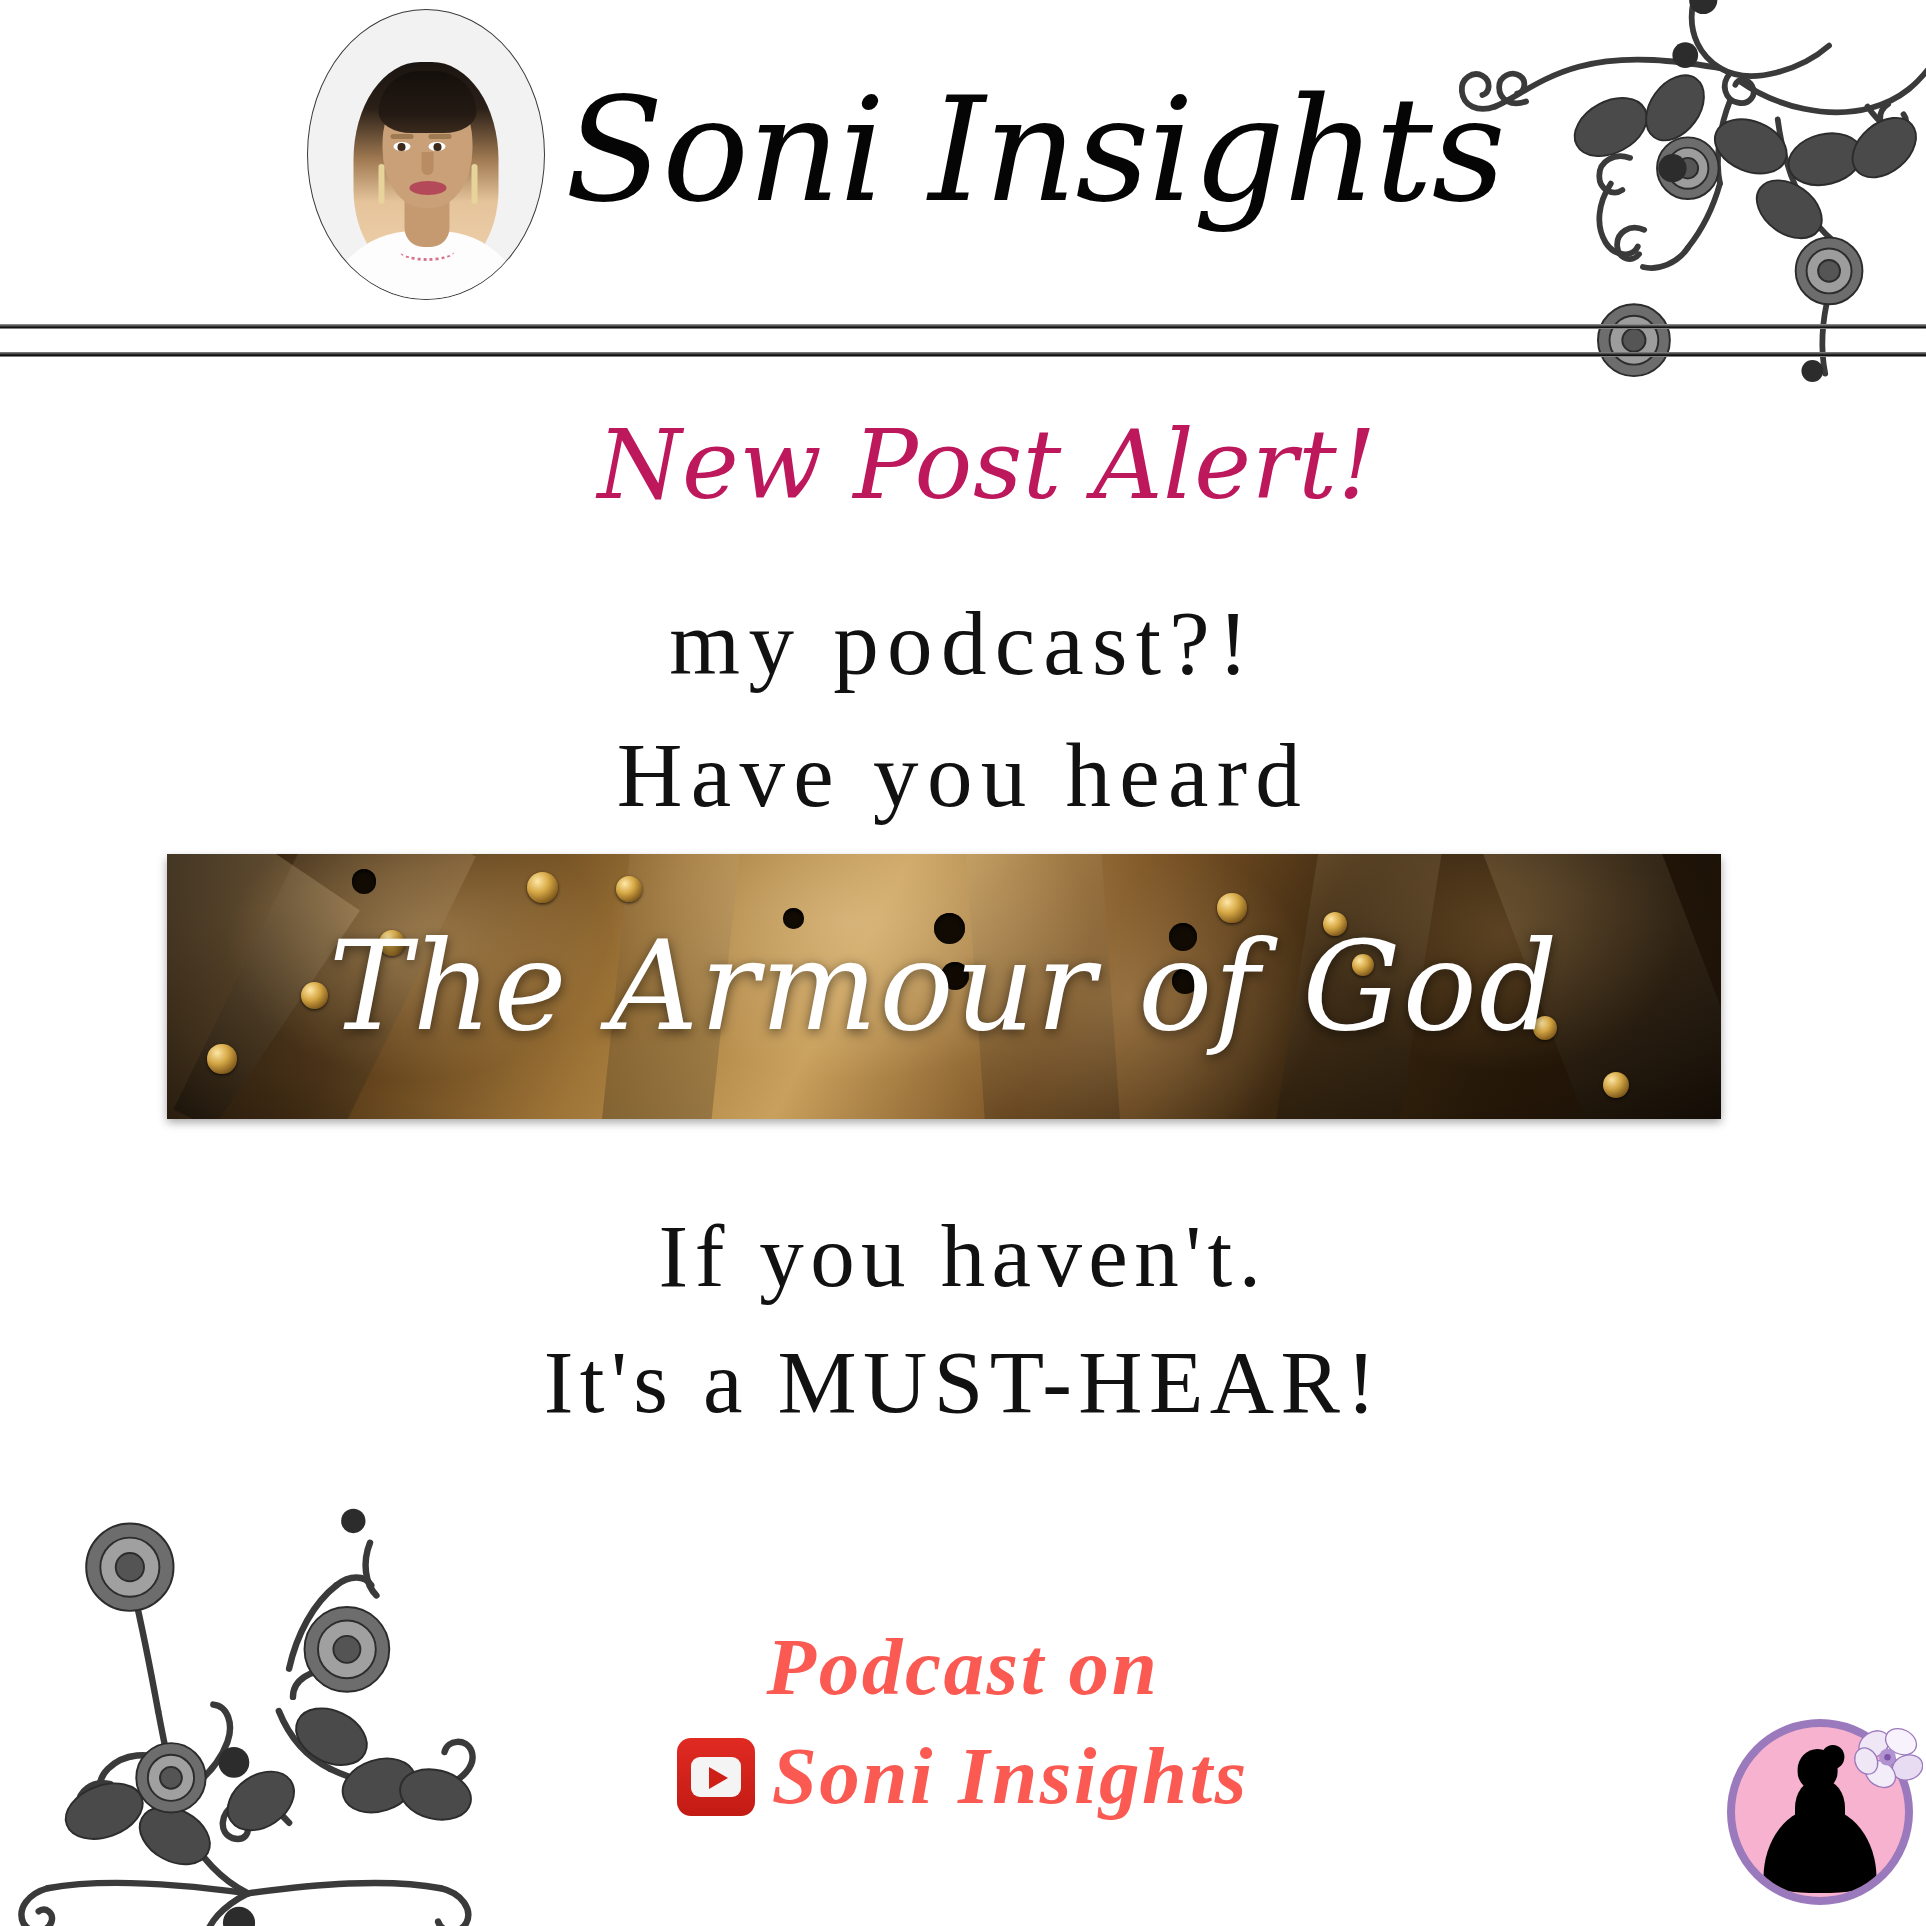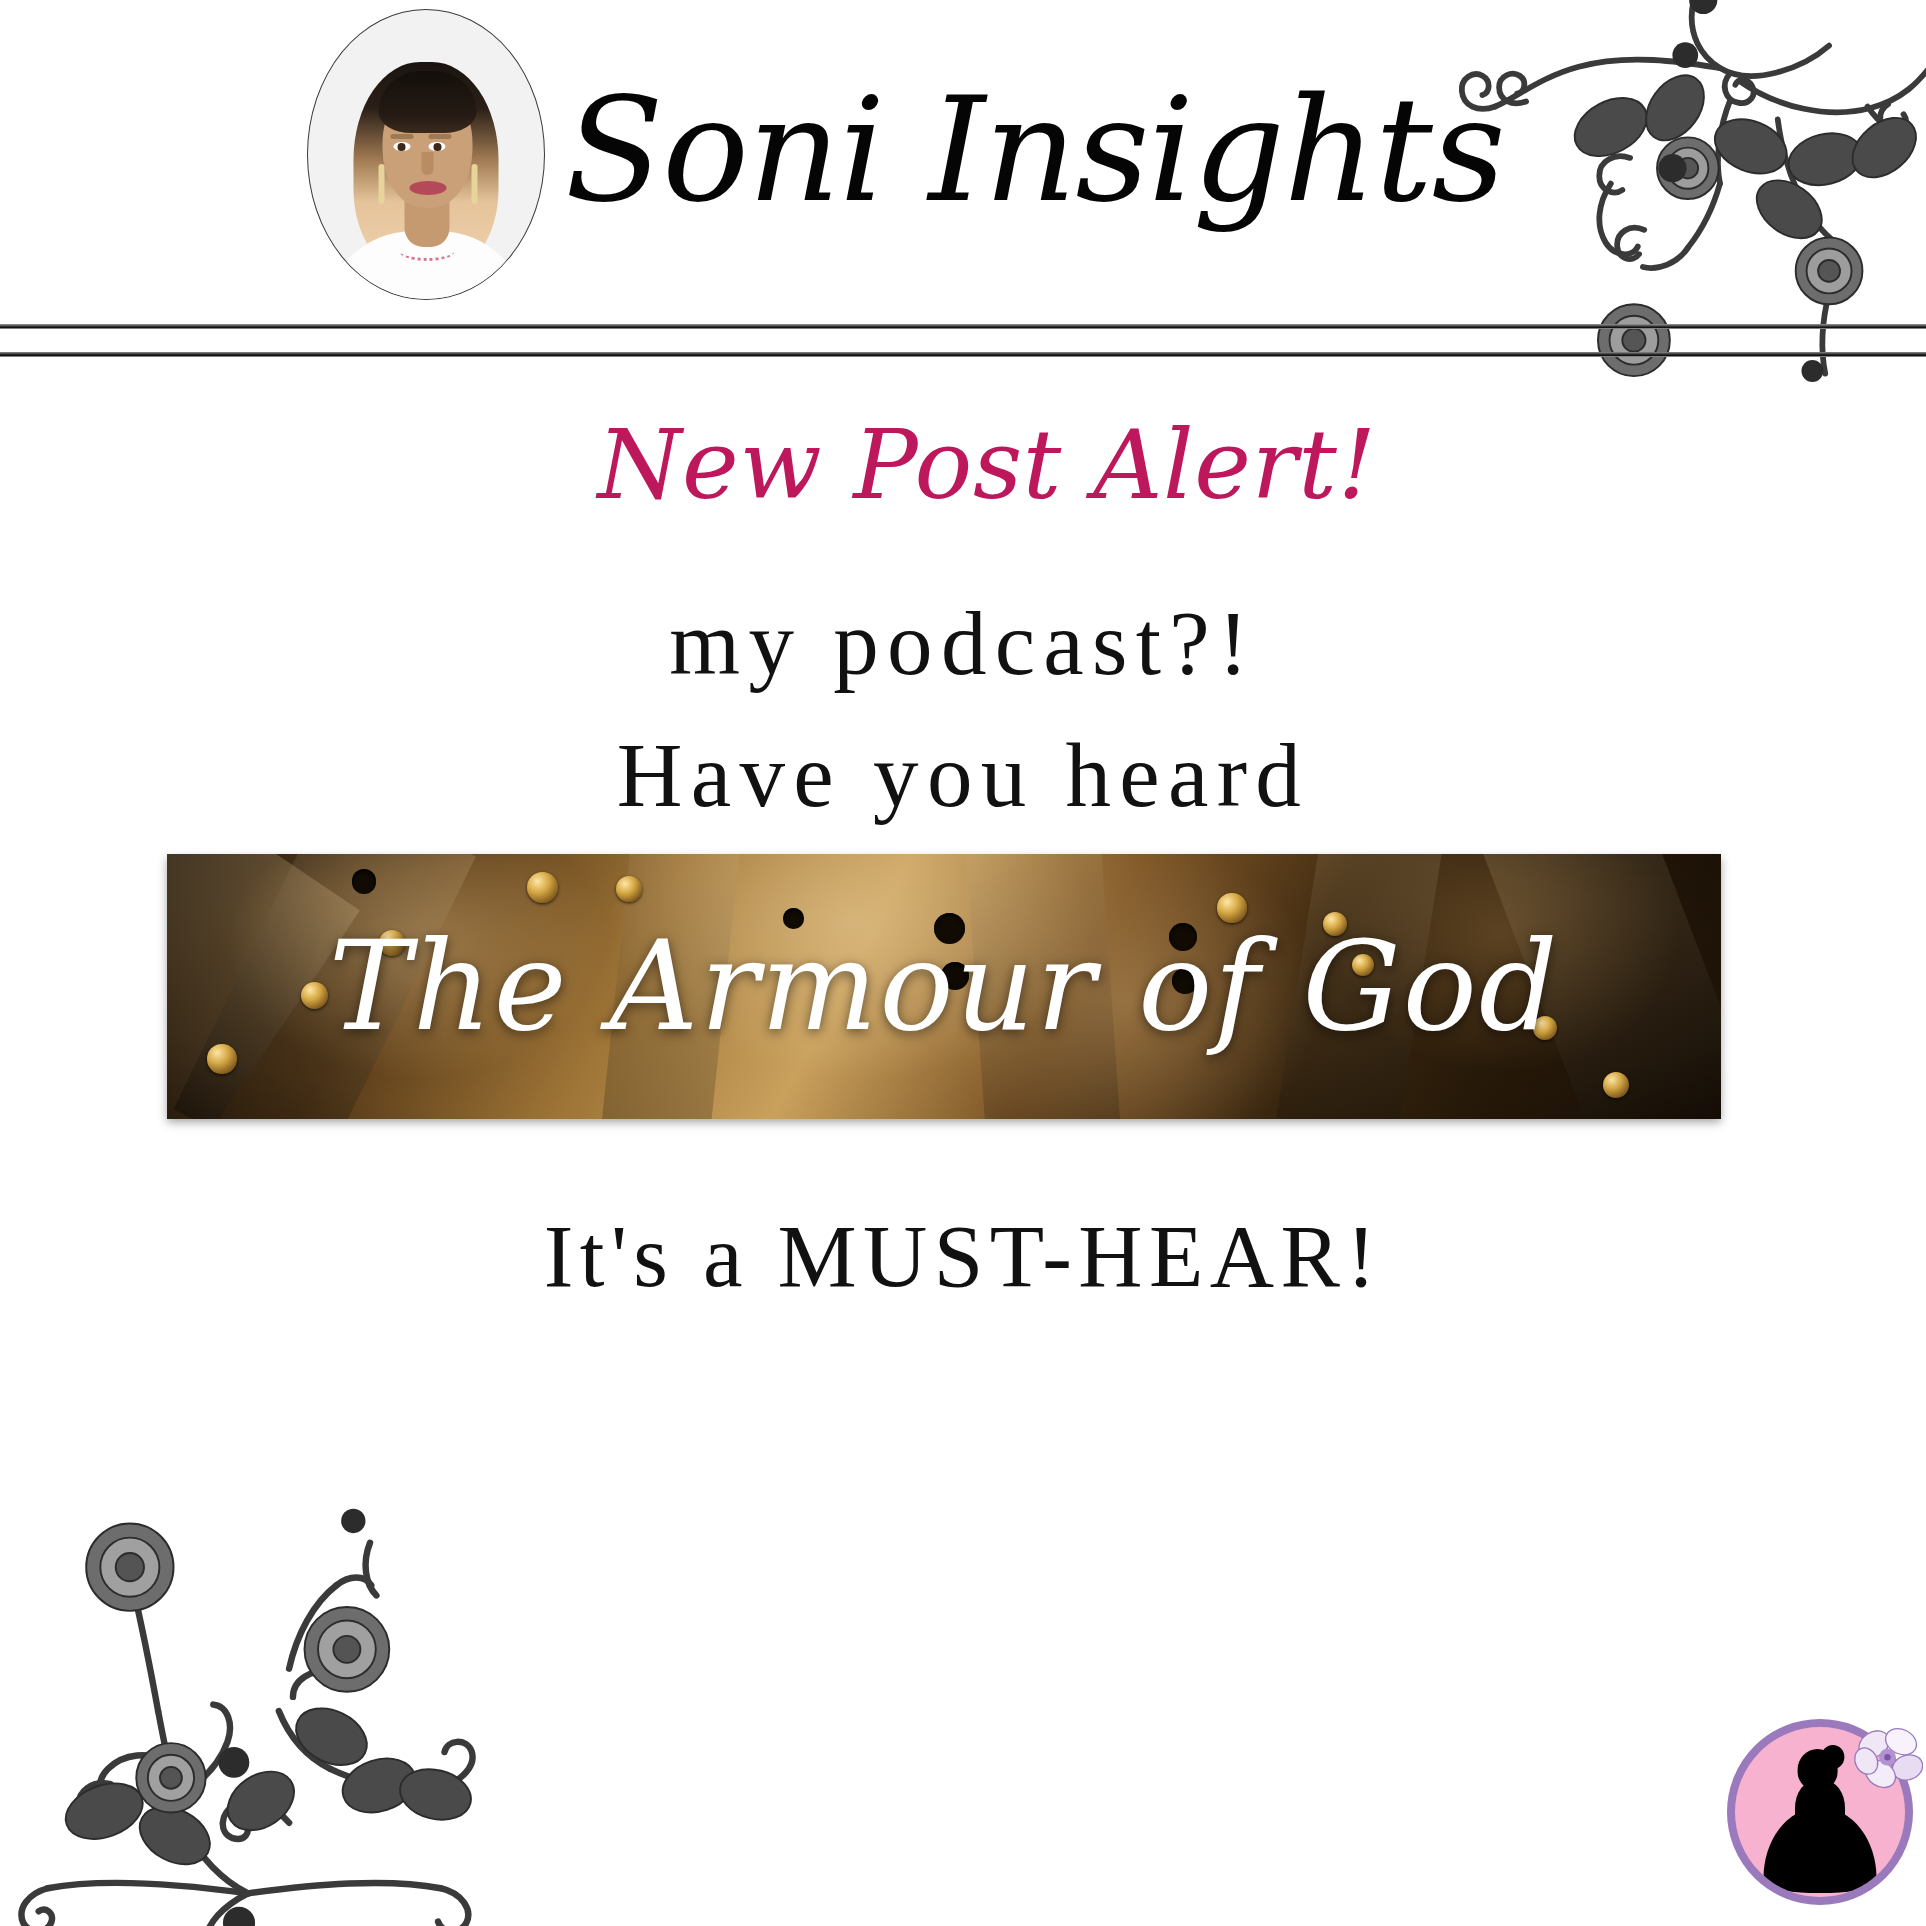--- a/index.html
+++ b/index.html
@@ -217,23 +217,34 @@
     <div class="bn-hole" style="left:767px;top:59px;width:31px;height:31px;"></div>
     <div class="bn-hole" style="left:774px;top:108px;width:28px;height:28px;"></div>
     <div class="bn-hole" style="left:1002px;top:69px;width:28px;height:28px;"></div>
     <div class="bn-hole" style="left:1005px;top:114px;width:26px;height:26px;"></div>
 
     <div class="bn-vig"></div>
     <div class="bn-title">The Armour of God</div>
   </div>
 
   <div class="subcopy">
+    <div>If you haven't.</div>
     <div>It's a MUST-HEAR!</div>
   </div>
 
+  <div class="cta">
+    <div>Podcast on</div>
+    <div class="cta-row">
+      <span class="yt">
+        <span class="yt-in"></span>
+        <span class="yt-tri"></span>
+      </span>
+      <span>Soni Insights</span>
+    </div>
+  </div>
 
   <svg class="floral floral-bl" viewBox="0 0 760 660">
     <g fill="none" stroke="#3a3a3a" stroke-width="10" stroke-linecap="round">
       <path d="M186 120 C200 180 214 250 226 316"></path>
       <path d="M226 316 C238 380 250 440 268 496"></path>
       <path d="M268 496 C290 544 326 580 366 600"></path>
       <path d="M366 600 C330 618 300 646 298 680"></path>
       <path d="M366 600 C250 584 140 576 54 592"></path>
       <path d="M54 592 C24 600 6 624 16 646 C26 664 54 662 60 644 C64 630 50 620 40 628"></path>
       <path d="M366 600 C470 586 580 576 666 592"></path>

